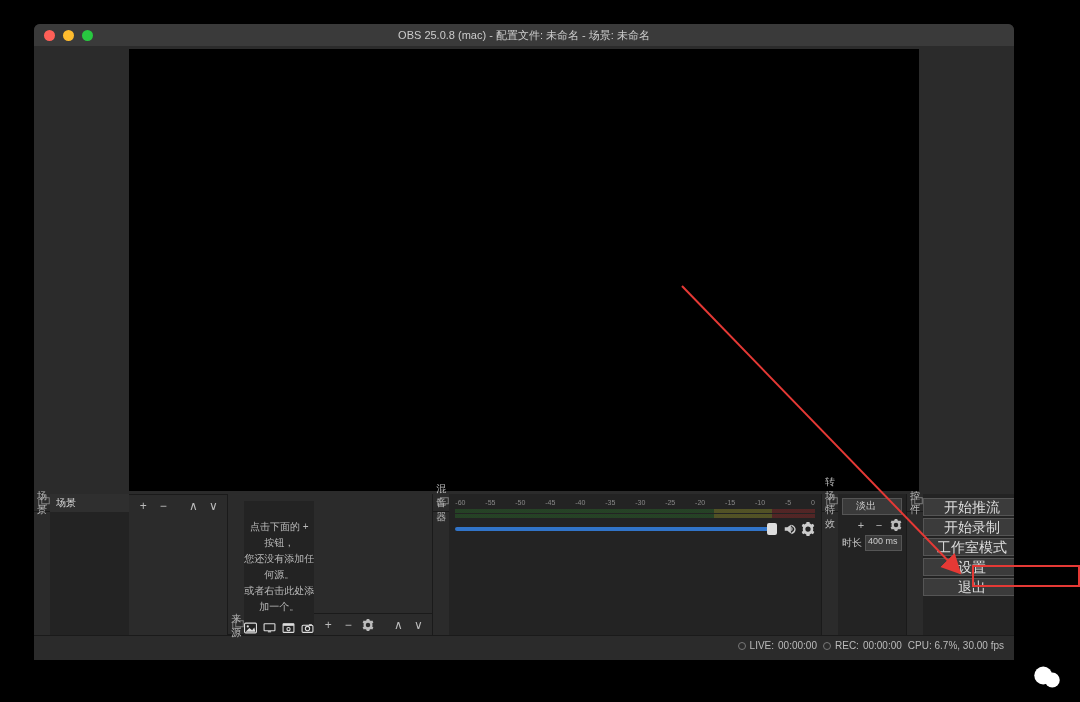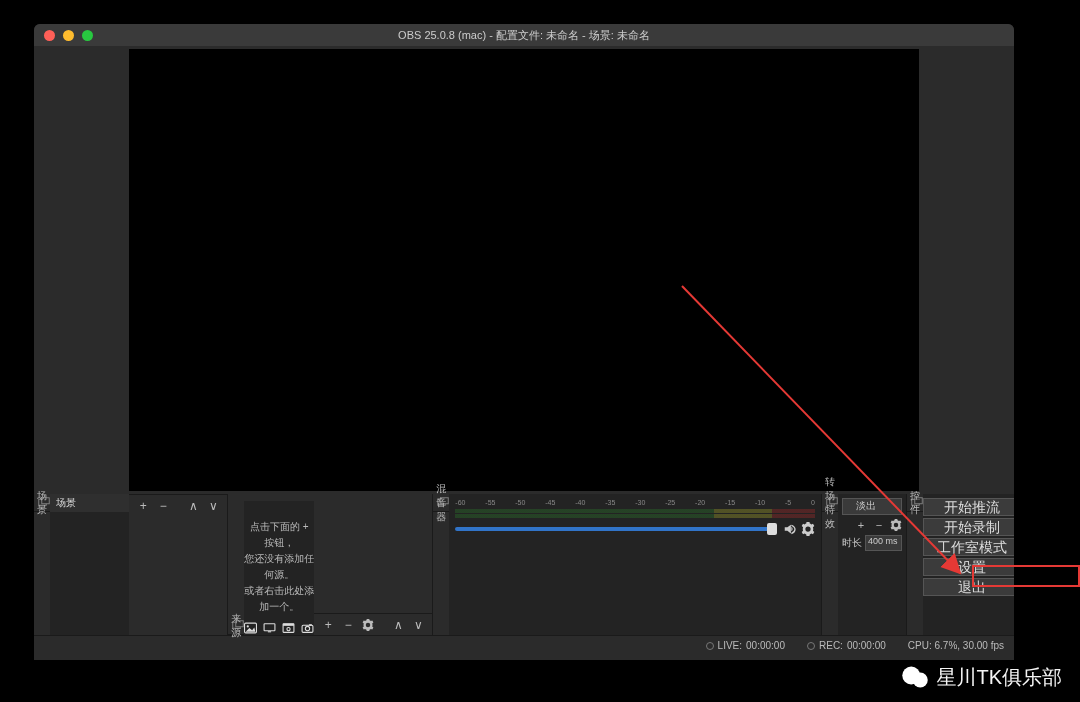--- a/index.html
+++ b/index.html
@@ -58,21 +58,21 @@
 .trans-select { width: 100%; height: 17px; background: #3a3a3a; color: #ccc; font-size: 10px; border: 1px solid #555; margin-bottom: 3px; padding-left: 13px; }
 .trans-row { display: flex; align-items: center; gap: 4px; }
 .trans-row .small-btn { width: 14px; height: 14px; color: #bbb; font-size: 11px; text-align: center; line-height: 14px; }
 .trans-row svg { width: 12px; height: 12px; fill: #bbb; }
 .dur-row { display: flex; align-items: center; gap: 3px; margin-top: 3px; font-size: 10px; white-space: nowrap; }
 .dur-input { width: 40px; height: 16px; background: #3a3a3a; border: 1px solid #555; color: #ccc; font-size: 9px; text-align: left; padding-left: 2px; }
 
 .ctrl-btn { width: 98px; height: 18px; margin: 2px auto; background: #3b3b3b; border: 1px solid #555; color: #ddd; font-size: 14px; text-align: center; line-height: 16px; cursor: pointer; display: block; }
 .ctrl-body { padding-top: 2px; }
 
-.statusbar { height: 20px; background: #2b2b2b; border-top: 1px solid #1a1a1a; display: flex; align-items: center; justify-content: flex-end; gap: 22px; padding: 0 10px; font-size: 10px; color: #bbb; }
+.statusbar { height: 20px; background: #2b2b2b; border-top: 1px solid #1a1a1a; display: flex; align-items: center; justify-content: flex-end; gap: 6px; padding: 0 10px; font-size: 10px; color: #bbb; }
 .status-item { display: flex; align-items: center; gap: 4px; }
 .status-dot { width: 8px; height: 8px; border-radius: 50%; border: 1px solid #777; }
 
 
 .red-highlight { position: absolute; border: 2px solid #e53935; pointer-events: none; }
 
 
 .arrow-svg { position: absolute; left: 0; top: 0; width: 1080px; height: 702px; pointer-events: none; }
 
 
@@ -295,14 +295,13 @@
 
 <div class="watermark">
   <svg class="wm-icon" viewBox="0 0 40 40">
     <circle cx="15" cy="18" r="12" fill="#fff"></circle>
     <circle cx="27" cy="24" r="10" fill="#fff"></circle>
     <circle cx="11" cy="15" r="2" fill="#888"></circle>
     <circle cx="19" cy="15" r="2" fill="#888"></circle>
     <circle cx="24" cy="22" r="1.6" fill="#888"></circle>
     <circle cx="30" cy="22" r="1.6" fill="#888"></circle>
   </svg>
-  <span>星川TK俱乐部</span>
 </div>
 
 </body></html>

